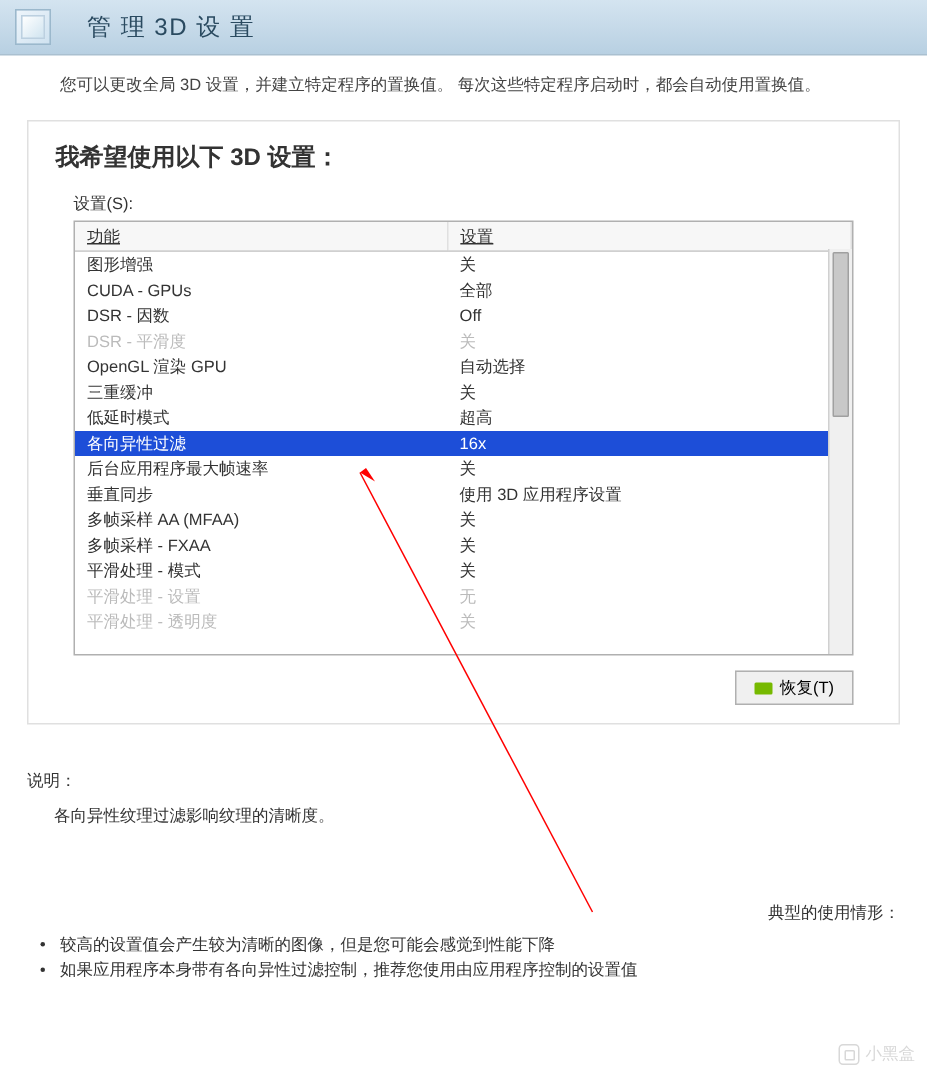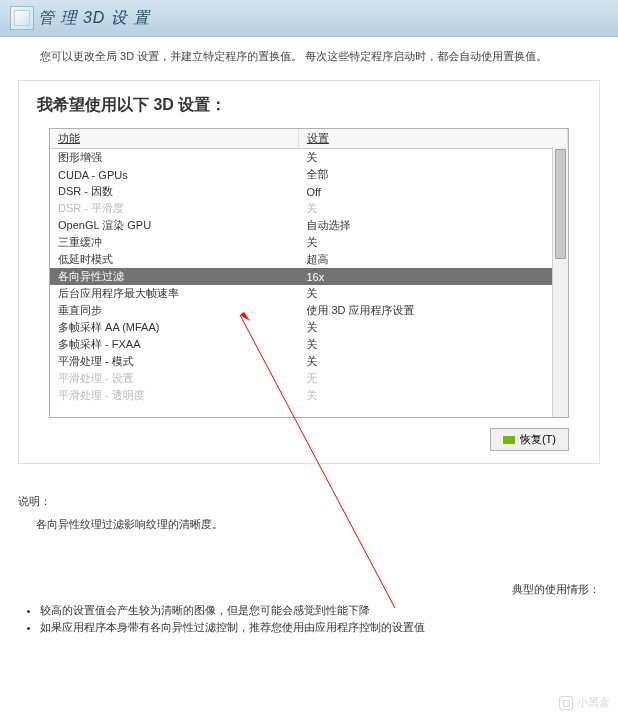--- a/index.html
+++ b/index.html
@@ -10,23 +10,22 @@
       background: #fff;
       width: 618px;
       height: 718px;
       position: relative;
     }
     .header-bar {
       background: linear-gradient(to bottom, #d4e4f0, #b8d0e2);
       padding: 6px 10px;
       display: flex;
       align-items: center;
-      gap: 4px;
+      gap: 24px;
       border-bottom: 1px solid #aac0d0;
-      font-style: italic;
     }
     .header-icon {
       width: 24px;
       height: 24px;
       background: linear-gradient(135deg, #eef5fb, #cfe2f0);
       border: 1px solid #9bb8cc;
       position: relative;
     }
     .header-icon::before {
       content: '';
@@ -104,21 +103,21 @@
       height: 18px;
       text-decoration: underline;
     }
     .settings-table td {
       padding: 1px 8px;
       height: 17px;
       white-space: nowrap;
       overflow: hidden;
     }
     .settings-table tr.sel td {
-      background: #737373;
+      background: #1d4ed8;
       color: #fff;
     }
     .settings-table tr.disabled td {
       color: #bbb;
     }
     .dropdown-cell {
       display: flex;
       justify-content: space-between;
       align-items: center;
     }
@@ -211,20 +210,21 @@
   <div class="header-icon"></div>
   <div class="header-title">管 理 3D 设 置</div>
 </div>
 
 <div class="intro-text">您可以更改全局 3D 设置，并建立特定程序的置换值。 每次这些特定程序启动时，都会自动使用置换值。</div>
 
 <div class="settings-panel">
   <div class="panel-title">我希望使用以下 3D 设置：</div>
 
 
+  <div class="settings-label">设置(S):</div>
 
   <div class="settings-table-wrap">
     <table class="settings-table">
       <colgroup>
           <col style="width:48%">
           <col style="width:52%">
         </colgroup>
       <thead>
         <tr>
           <th>功能</th>

